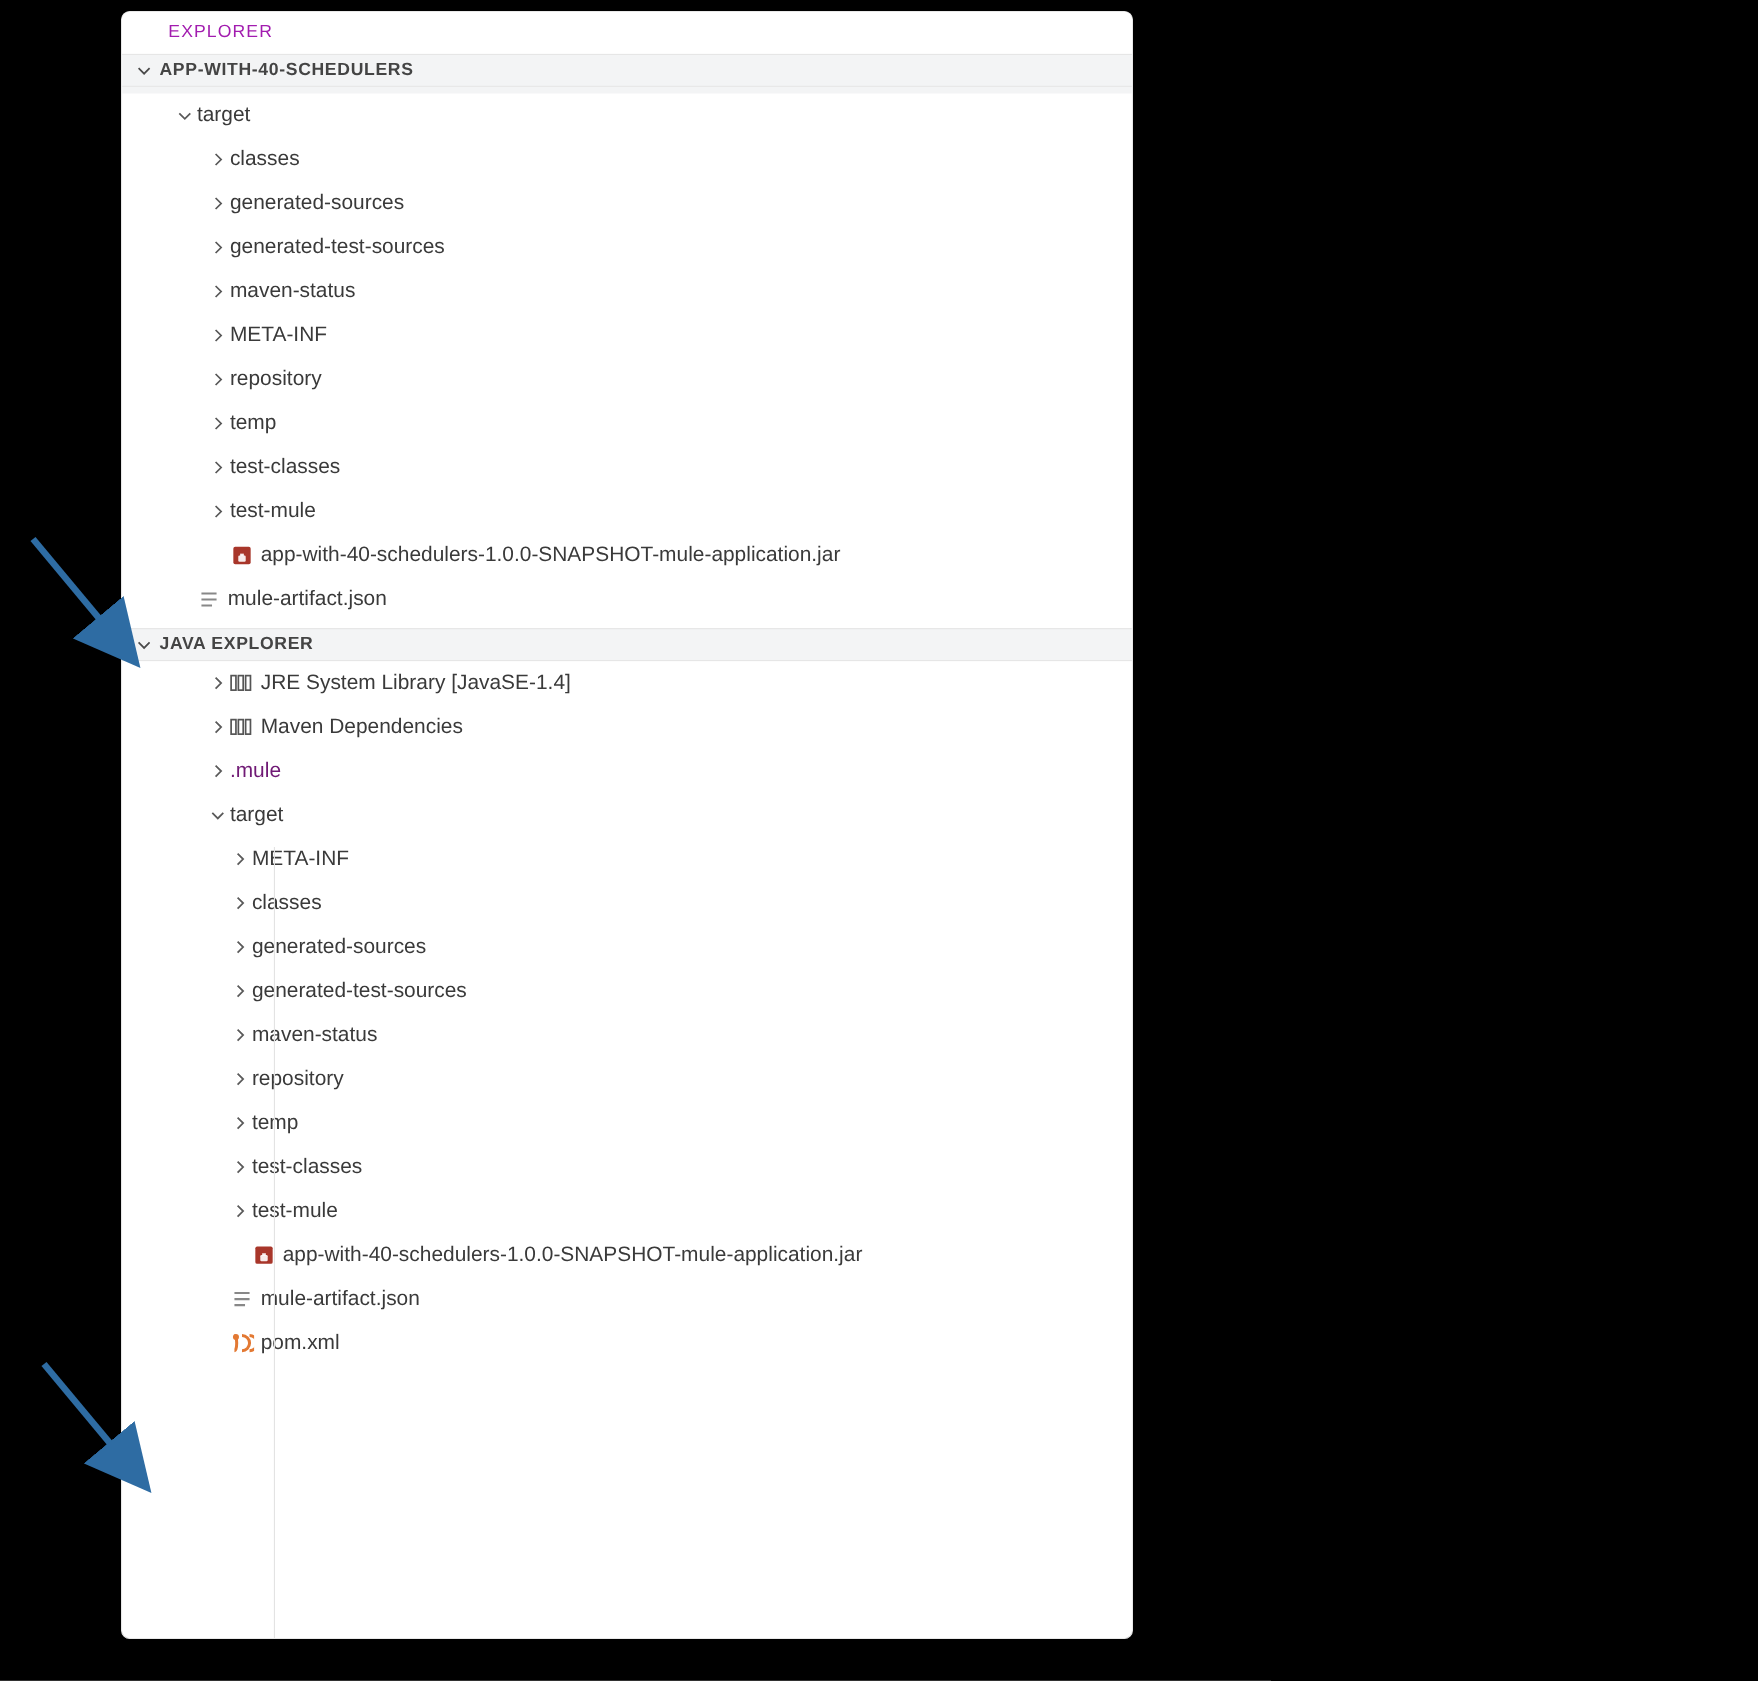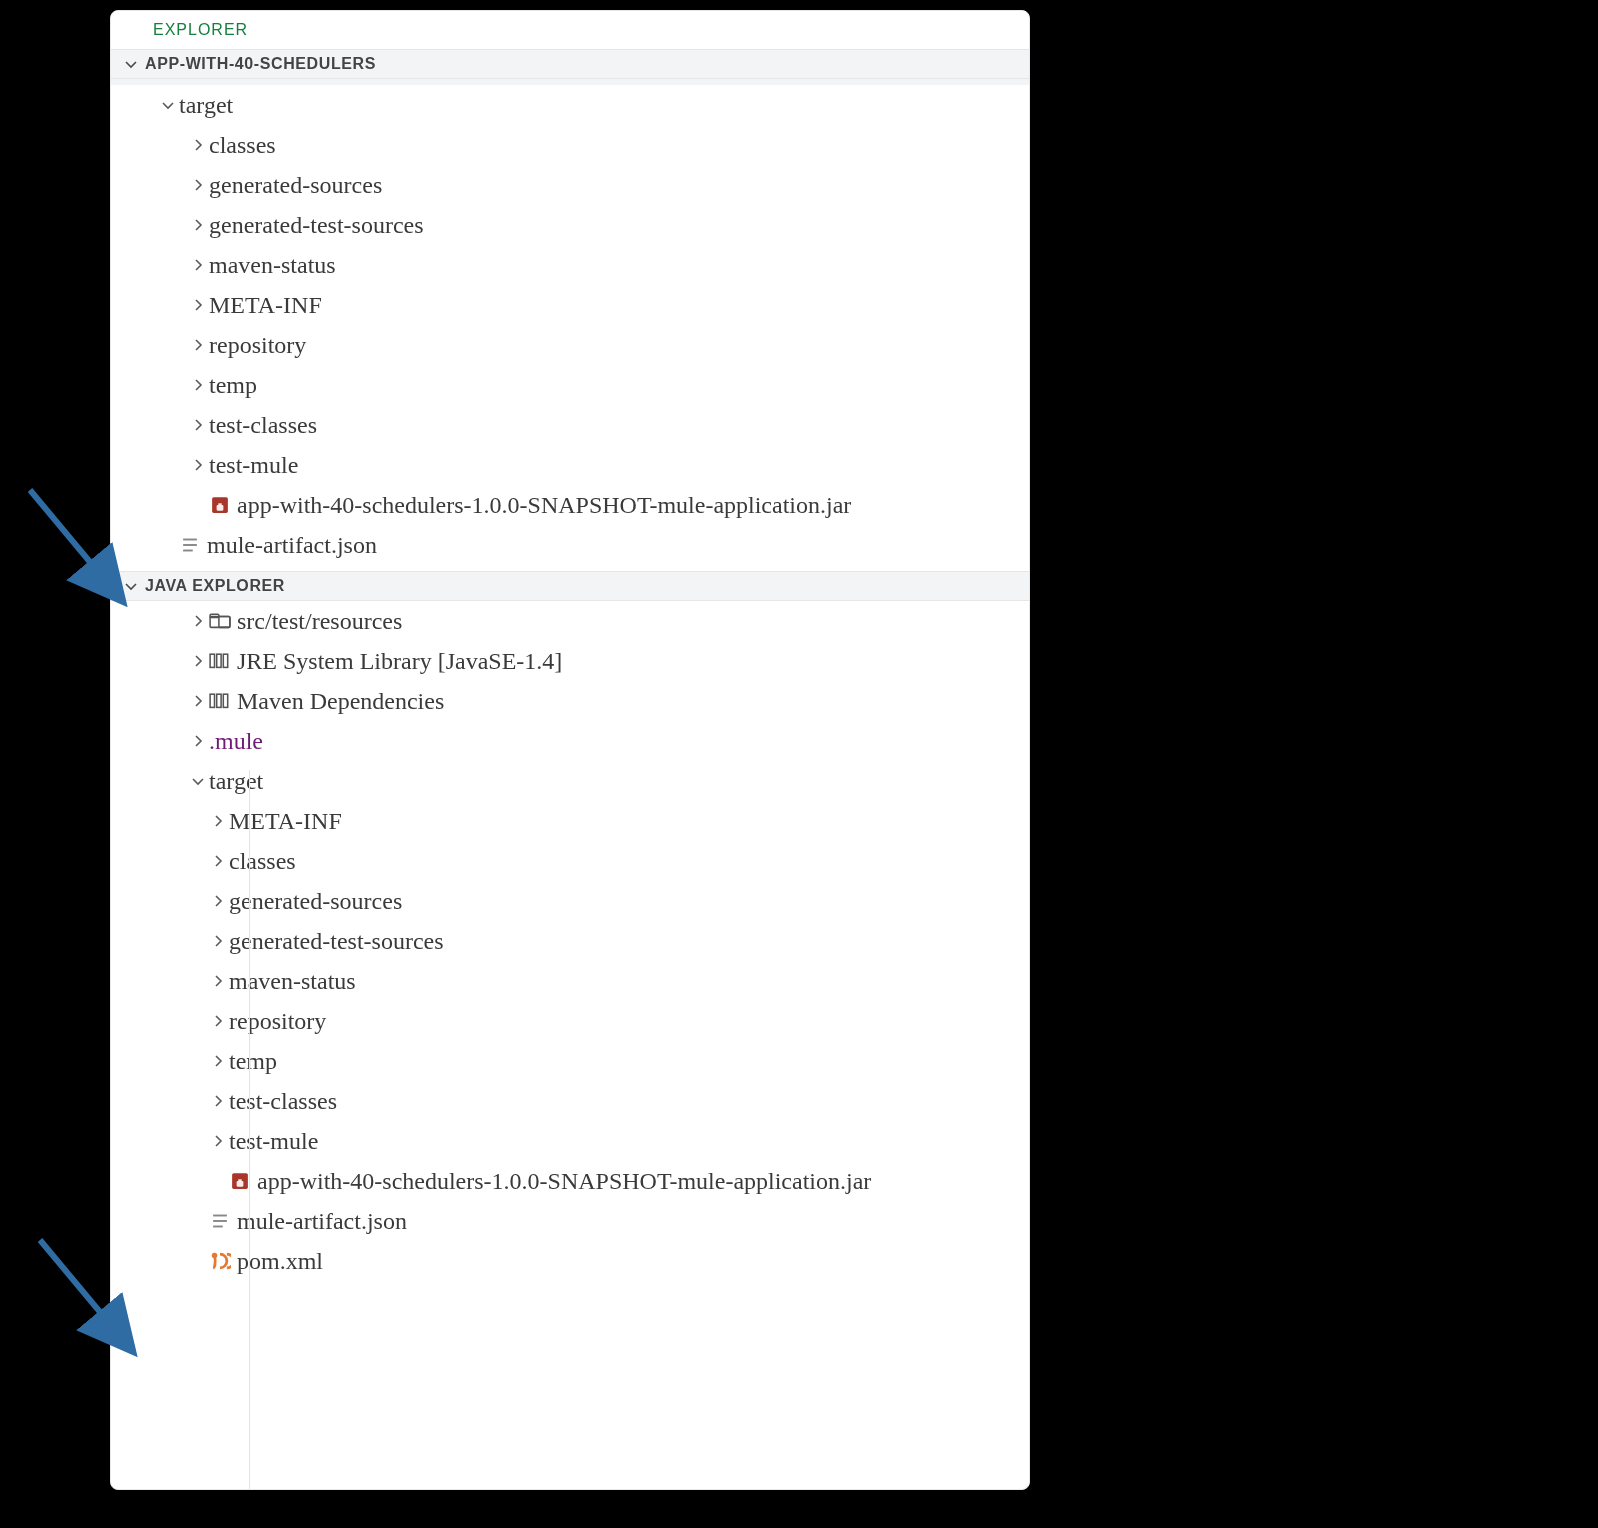--- a/index.html
+++ b/index.html
@@ -20,21 +20,21 @@
       height: 1480px;
       background: #fff;
       border-radius: 8px;
       overflow: hidden;
       border: 1px solid #e8e8e8;
     }
     .section-title {
       padding: 10px 0 10px 42px;
       font-size: 16px;
       letter-spacing: 1px;
-      color: #15803d;
+      color: #a21caf;
       background: #fff;
     }
     .section-header {
       display: flex;
       align-items: center;
       background: #f3f4f5;
       border-top: 1px solid #e6e6e6;
       border-bottom: 1px solid #e6e6e6;
       padding: 5px 0 5px 10px;
     }
@@ -64,21 +64,21 @@
     .row .tw svg { width: 16px; height: 16px; }
     .row .ic {
       width: 22px;
       height: 22px;
       margin-right: 6px;
       display: inline-flex;
       align-items: center;
       justify-content: center;
       flex-shrink: 0;
     }
-    .row .lbl { font-size: 24px; color: #3a3a3a; font-family: Liberation Serif, serif; }
+    .row .lbl { font-size: 19px; color: #3a3a3a; }
     .row.muted .lbl { color: #701a75; }
     .indent1 { padding-left: 46px; }
     .indent2 { padding-left: 76px; }
     .indent3 { padding-left: 96px; }
     .chev { stroke: #5a5a5a; stroke-width: 1.6; fill: none; }
     .hdr-chev { stroke: #4a4a4a; stroke-width: 1.6; fill: none; margin-left: 2px; margin-right: 6px; }
     .divider { height: 6px; background: #f3f4f5; }
     .vrule {
       position: absolute;
       left: 138px;
@@ -218,35 +218,20 @@
     </div>
 
   <div class="section-header" style="margin-top:6px">
     <svg class="hdr-chev" width="16" height="16" viewBox="0 0 16 16">
         <polyline points="3,6 8,11 13,6"></polyline>
       </svg>
     <span class="label">JAVA EXPLORER</span>
   </div>
 
   <div id="tree-java">
-      <div class="row indent2">
-        <span class="tw">
-          <svg viewBox="0 0 16 16">
-            <polyline class="chev" points="6,3 11,8 6,13"></polyline>
-          </svg>
-        </span>
-        <span class="ic">
-          <svg viewBox="0 0 20 16" class="icon-folder">
-            <rect x="1" y="4" width="18" height="10" rx="1"></rect>
-            <rect x="1" y="2" width="8" height="3" rx="1"></rect>
-            <rect x="9" y="4" width="10" height="10" rx="1"></rect>
-          </svg>
-        </span>
-        <span class="lbl">src/test/resources</span>
-      </div>
       <div class="row indent2">
         <span class="tw">
           <svg viewBox="0 0 16 16">
             <polyline class="chev" points="6,3 11,8 6,13"></polyline>
           </svg>
         </span>
         <span class="ic">
           <svg viewBox="0 0 20 16" class="icon-lib">
             <rect x="1" y="2" width="4" height="12"></rect>
             <rect x="7" y="2" width="4" height="12"></rect>

